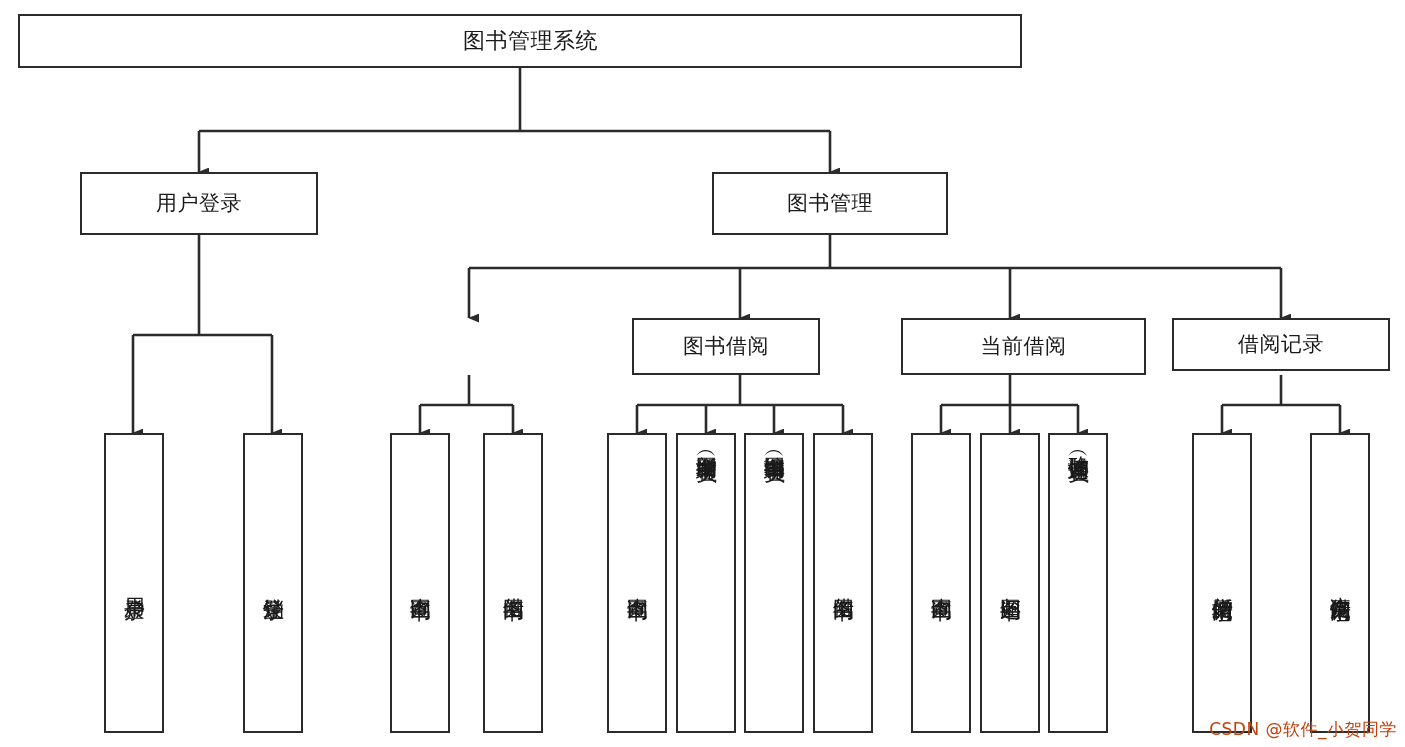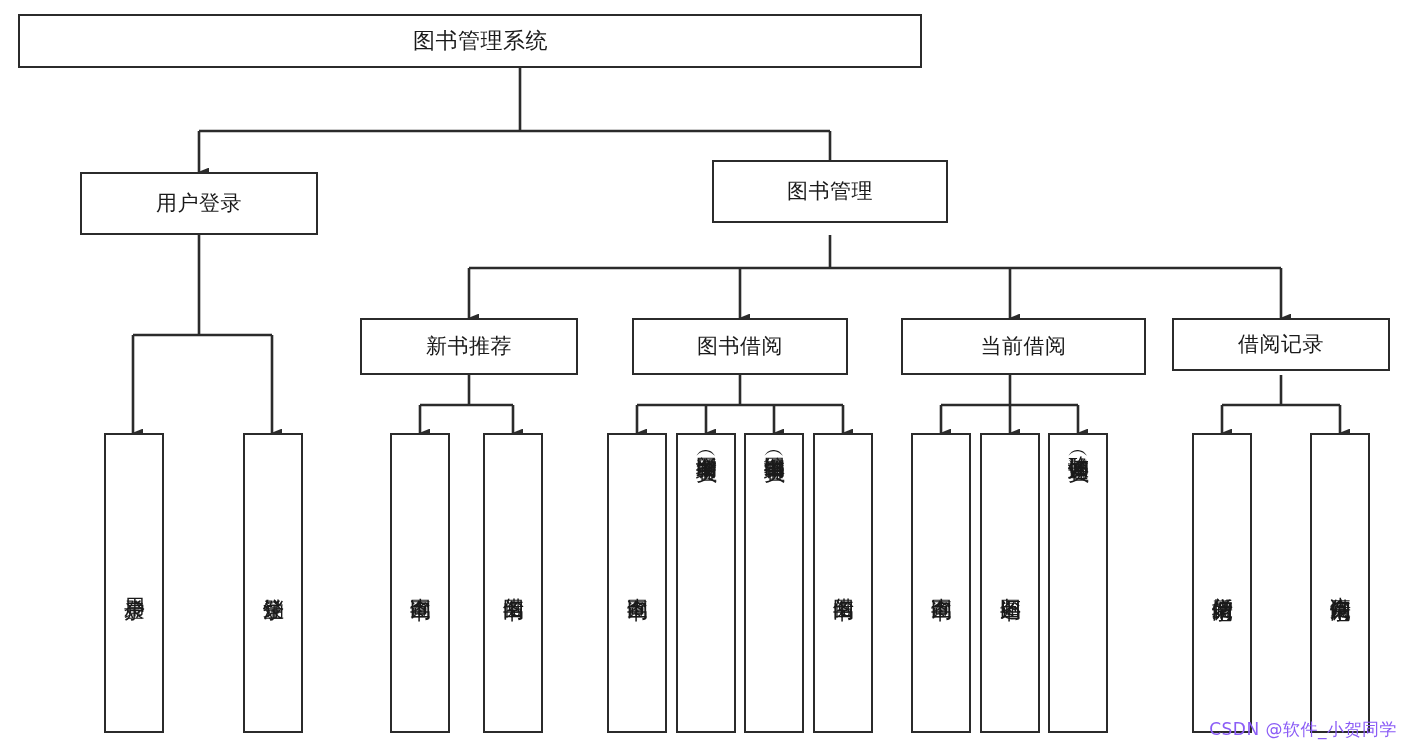--- a/index.html
+++ b/index.html
@@ -51,21 +51,21 @@
     padding: 4px 0;
   }
   .node-leaf.top-align {
     justify-content: flex-start;
   }
   .watermark {
     position: absolute;
     right: 8px;
     bottom: 6px;
     font-size: 17px;
-    color: #8b5cf6;
+    color: #c2410c;
     letter-spacing: 0.5px;
     white-space: nowrap;
     pointer-events: none;
   }
 </style>
 </head>
 <body>
 
 <div id="canvas">
 
@@ -114,27 +114,26 @@
       <path d="M1010,405 L1010,433" marker-end="url(#arrowhead)"></path>
       <path d="M1078,405 L1078,433" marker-end="url(#arrowhead)"></path>
 
       <path d="M1281,375 L1281,405"></path>
       <path d="M1222,405 L1340,405"></path>
       <path d="M1222,405 L1222,433" marker-end="url(#arrowhead)"></path>
       <path d="M1340,405 L1340,433" marker-end="url(#arrowhead)"></path>
     </g>
   </svg>
 
-  <div class="node node-h node-root" style="left:18px; top:14px; width:904px; height:54px;padding-left:21px;">图书管理系统</div>
+  <div class="node node-h node-root" style="left:18px; top:14px; width:1004px; height:54px;padding-left:21px;">图书管理系统</div>
 
   <div class="node node-h" style="left:80px; top:172px; width:238px; height:63px;">用户登录</div>
-  <div class="node node-h" style="left:712px; top:160px; width:236px; height:63px;text-align:center;">图书管理</div>
+  <div class="node node-h" style="left:712px; top:172px; width:236px; height:63px;text-align:center;">图书管理</div>
 
-  <div class="node node-h" style="left:360px; top:318px; width:218px; height:57px;">新书推荐</div>
-  <div class="node node-h" style="left:632px; top:318px; width:216px; height:57px;text-align:center;">图书借阅</div>
+  <div class="node node-h" style="left:632px; top:318px; width:188px; height:57px;text-align:center;">图书借阅</div>
   <div class="node node-h" style="left:901px; top:318px; width:245px; height:57px;">当前借阅</div>
   <div class="node node-h" style="left:1172px; top:318px; width:218px; height:53px;">借阅记录</div>
 
   <div class="node node-leaf" style="left:104px; top:433px; width:60px; height:300px;">用户登录</div>
   <div class="node node-leaf" style="left:243px; top:433px; width:60px; height:300px;">注销登录</div>
 
   <div class="node node-leaf" style="left:390px; top:433px; width:60px; height:300px;">查询图书</div>
   <div class="node node-leaf" style="left:483px; top:433px; width:60px; height:300px;">借阅图书</div>
 
   <div class="node node-leaf" style="left:607px; top:433px; width:60px; height:300px;">查询图书</div>

